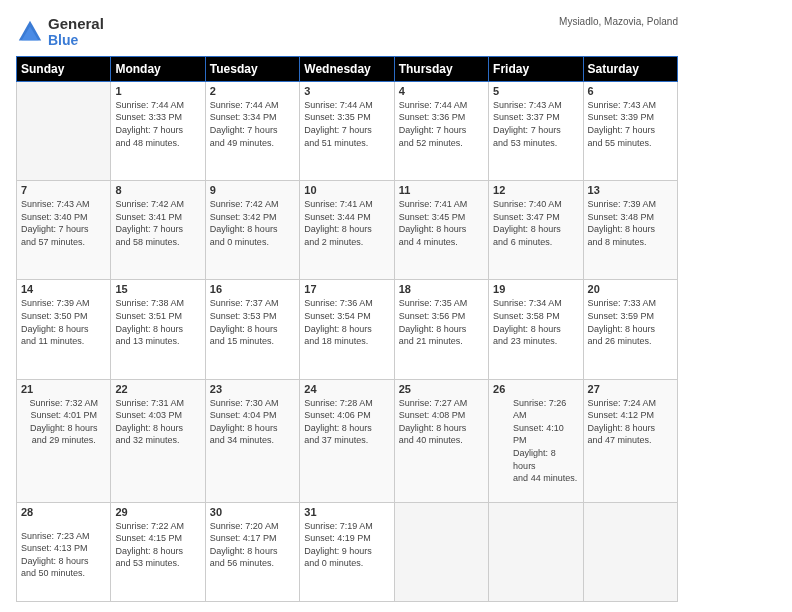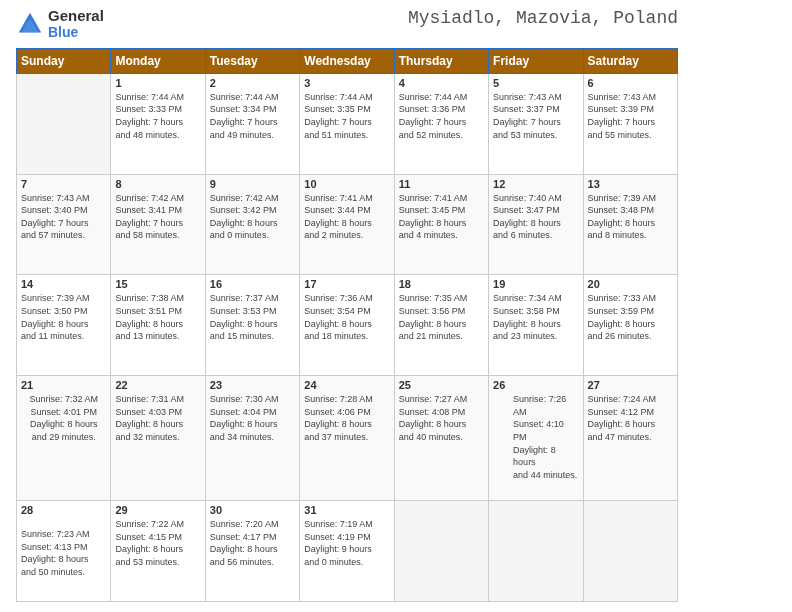--- a/index.html
+++ b/index.html
@@ -6,21 +6,21 @@
     body {
       font-family: Arial, sans-serif;
       background: #fff;
       width: 792px;
       height: 612px;
       overflow: hidden;
     }
     .page {
       width: 694px;
       height: 612px;
-      padding: 8px 16px 10px 16px;
+      padding: 16px 16px 10px 16px;
       display: flex;
       flex-direction: column;
     }
     .header {
       display: flex;
       justify-content: space-between;
       align-items: flex-start;
       margin-bottom: 8px;
     }
     .logo {
@@ -50,33 +50,32 @@
     .title-block {
       text-align: right;
     }
     .cal-title {
       font-size: 30px;
       font-weight: bold;
       color: #333;
       line-height: 1.1;
     }
     .cal-subtitle {
-      font-size: 18px;
+      font-size: 10px;
       color: #555;
-      font-family: Liberation Mono, monospace;
     }
     .calendar {
       flex: 1;
       border: 1px solid #ccc;
       border-collapse: collapse;
       width: 100%;
       table-layout: fixed;
     }
     .calendar th {
-      background-color: #a16207;
+      background-color: #000000;
       color: #fff;
       font-size: 12px;
       font-weight: bold;
       padding: 5px 4px;
       text-align: left;
       border: 1px solid #2a6bc5;
     }
     .calendar td {
       border: 1px solid #ccc;
       vertical-align: top;

